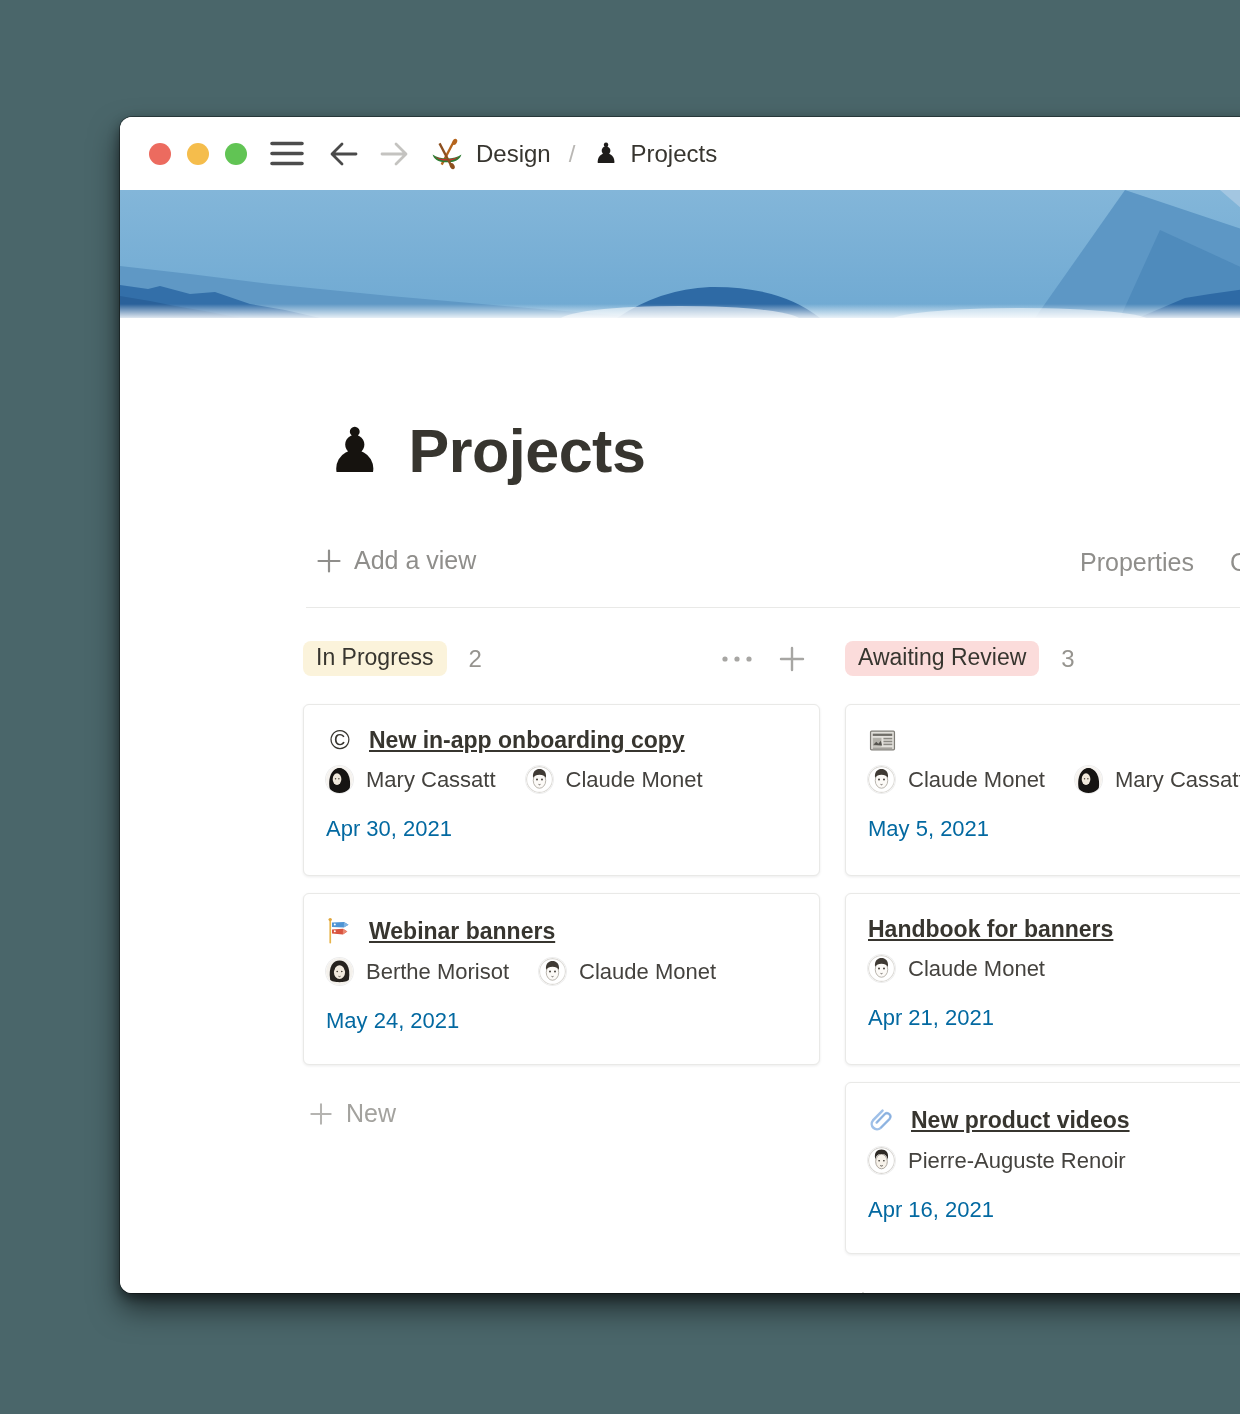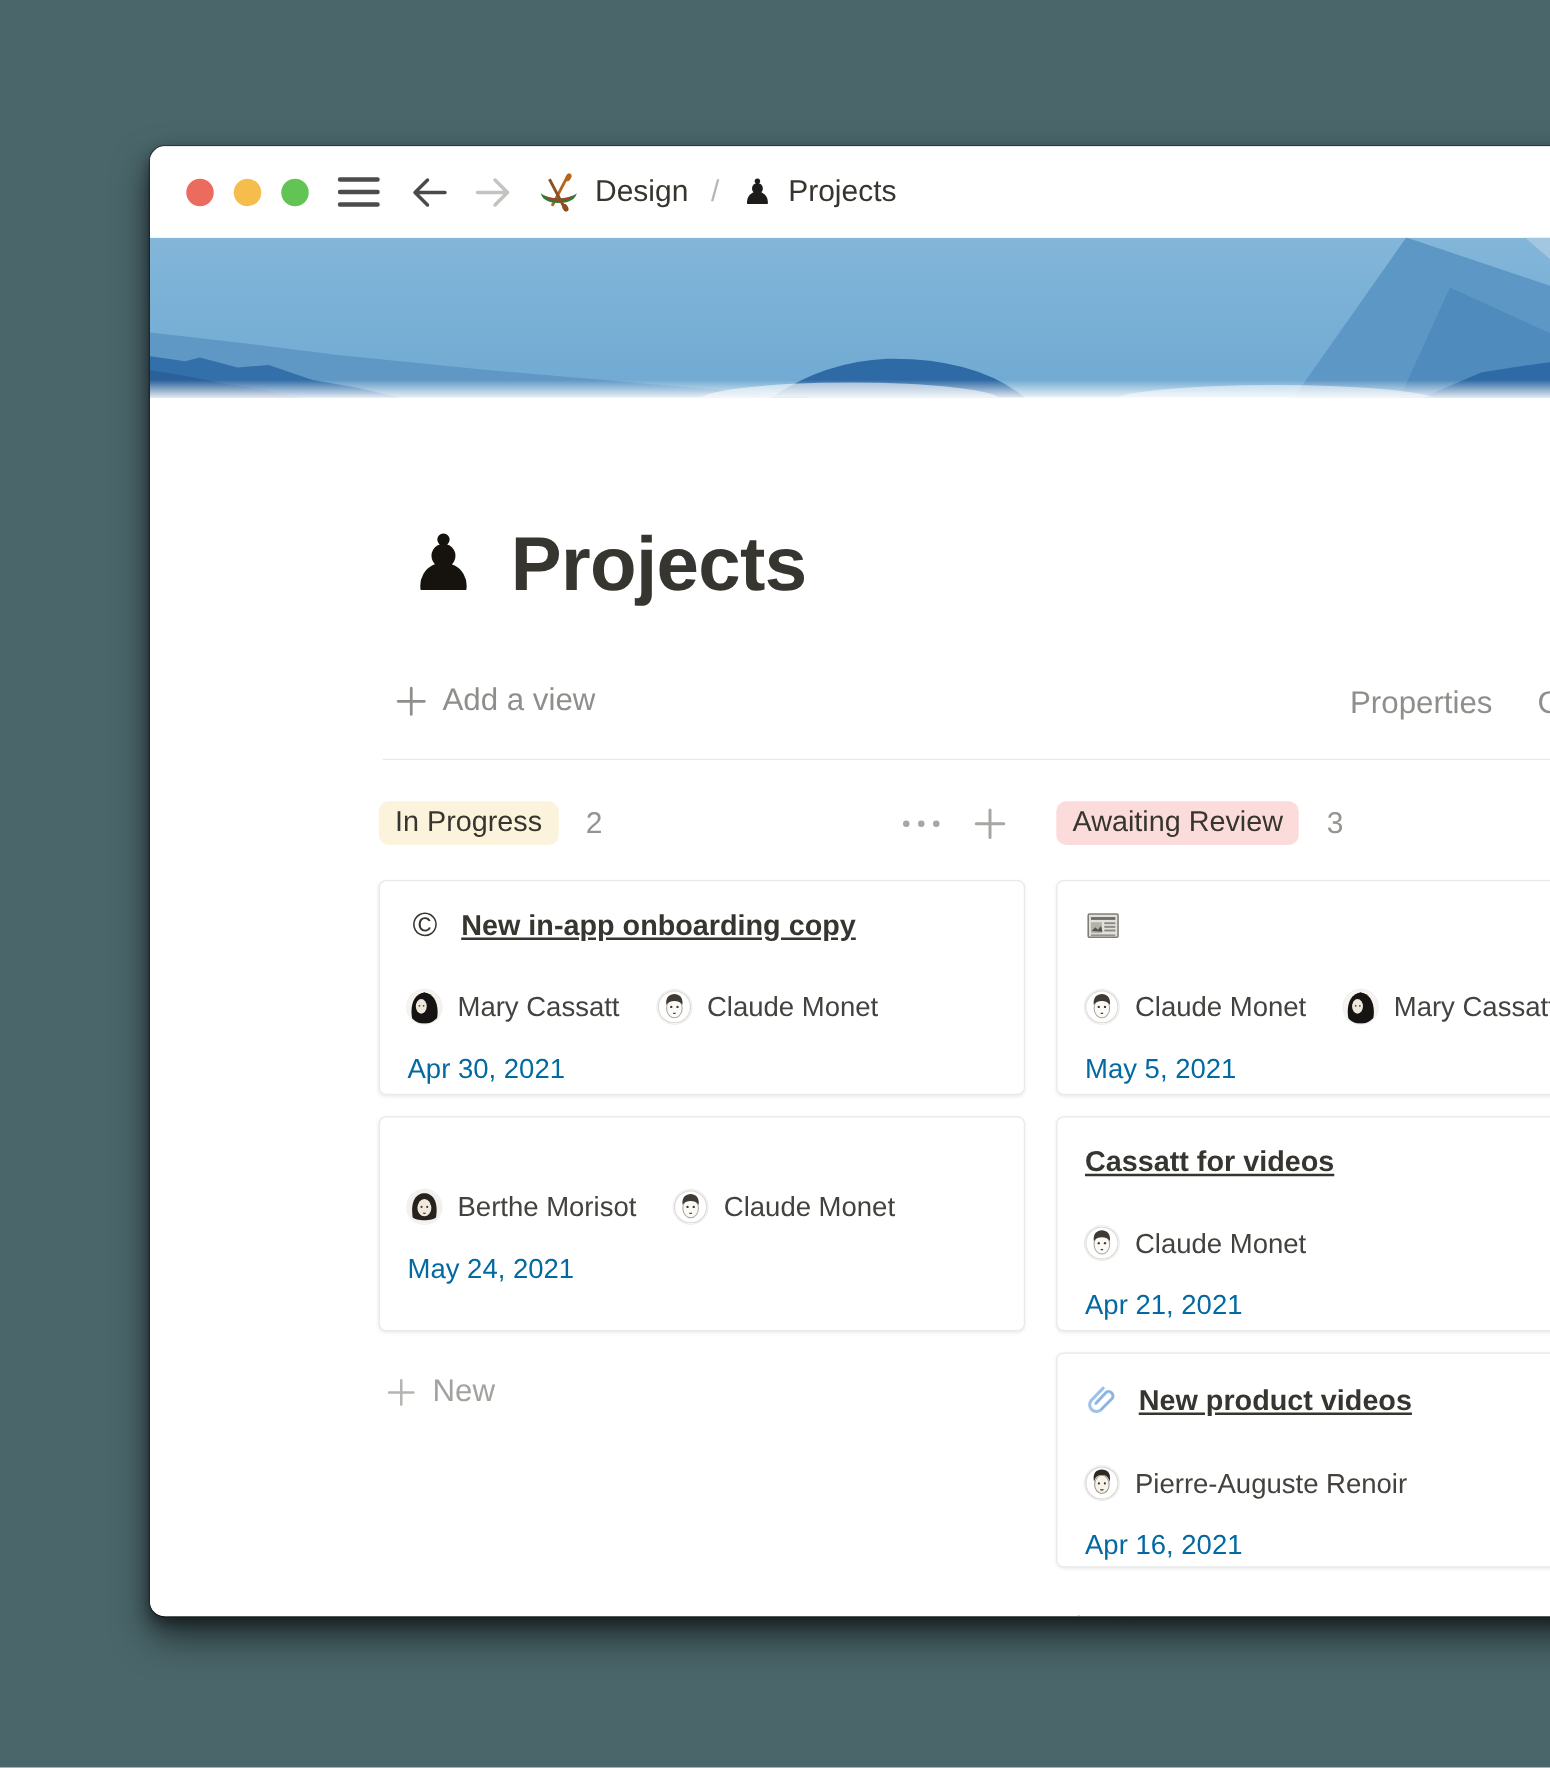--- a/index.html
+++ b/index.html
@@ -54,21 +54,21 @@
   .col-actions{ margin-left:auto; display:flex; align-items:center; gap:24px; }
   .card{
     background:#fff; border:1px solid #e9e9e7; border-radius:6px;
     box-shadow:0 1px 3px rgba(15,15,15,.08);
     padding:20px 22px; height:172px; margin-bottom:17px; cursor:pointer;
   }
   .card-title-row{ display:flex; align-items:center; gap:15px; margin-top:2px; }
   .card-icon{ width:28px; display:inline-flex; justify-content:center; flex:0 0 auto; }
   .card-icon.glyph{ font-size:27px; color:#37352f; line-height:1; }
   .card-title{ font-size:23px; font-weight:600; color:#37352f; white-space:nowrap;text-decoration:underline; }
-  .card-people{ display:flex; align-items:center; gap:30px; margin-top:38px; white-space:nowrap; }
+  .card-people{ display:flex; align-items:center; gap:30px; margin-top:12px; white-space:nowrap; }
   .person{ display:flex; align-items:center; gap:13px; }
   .avatar{ width:27px; height:27px; border-radius:50%; overflow:hidden; flex:0 0 auto; box-shadow:0 0 0 1px rgba(0,0,0,.07); }
   .avatar svg{ display:block; width:100%; height:100%; }
   .person-name{ font-size:22px; color:#44423e; }
   .card-date{ margin-top:23px; font-size:22px; color:#0369a1; }
   .col-footer{ display:flex; align-items:center; gap:13px; margin-top:34px; padding-left:6px; color:#a3a29e; font-size:25px; cursor:pointer; }
 </style>
 </head>
 <body>
 
@@ -209,20 +209,35 @@
                     <path d="M12.1,17.7 Q13,18.4 13.9,17.7" stroke="#3f3a34" stroke-width="0.8" fill="none"></path>
                   </svg>
               </span>
               <span class="person-name">Claude Monet</span>
             </span>
           </div>
           <div class="card-date">Apr 30, 2021</div>
         </div>
 
         <div class="card">
+          <div class="card-title-row">
+            <span class="card-icon">
+              <svg width="28" height="30" viewBox="0 0 28 28">
+                  <circle cx="4.2" cy="2.6" r="1.7" fill="#e0a63c"></circle>
+                  <rect x="3.4" y="3.6" width="1.7" height="23" rx="0.8" fill="#e8b44a"></rect>
+                  <path d="M6,5.6 L18,5 L22.5,7.8 L17.8,10.6 L6,10 Z" fill="#4e94d4"></path>
+                  <path d="M18,5 L22.5,7.8 L17.8,10.6 Z" fill="#7fb3e2"></path>
+                  <circle cx="8.8" cy="7.6" r="1" fill="#fff"></circle>
+                  <path d="M6,12.4 L17,11.8 L21.3,14.6 L16.8,17.4 L6,16.6 Z" fill="#d9543f"></path>
+                  <path d="M17,11.8 L21.3,14.6 L16.8,17.4 Z" fill="#eb8a74"></path>
+                  <circle cx="8.8" cy="14.3" r="1" fill="#fff"></circle>
+                </svg>
+            </span>
+            <span class="card-title">Webinar banners</span>
+          </div>
           <div class="card-people">
             <span class="person">
               <span class="avatar">
                 <svg viewBox="0 0 26 26">
                     <circle cx="13" cy="13" r="13" fill="#f4f1ec"></circle>
                     <path d="M4,21 C2,8 7,2.5 13,2.5 C19,2.5 24,8 22,21 C20,24 6,24 4,21 Z" fill="#26221e"></path>
                     <ellipse cx="13" cy="13.6" rx="5.4" ry="6.6" fill="#f1e9dd"></ellipse>
                     <path d="M13,3 C9,4 7,8 8,12 C9,7.5 11,6.6 13,6.4 C15,6.6 17,7.5 18,12 C19,8 17,4 13,3 Z" fill="#26221e"></path>
                     <circle cx="10.8" cy="13" r="0.8" fill="#3e382f"></circle>
                     <circle cx="15.2" cy="13" r="0.8" fill="#3e382f"></circle>
@@ -305,21 +320,21 @@
                   </svg>
               </span>
               <span class="person-name">Mary Cassatt</span>
             </span>
           </div>
           <div class="card-date">May 5, 2021</div>
         </div>
 
         <div class="card">
           <div class="card-title-row" style="gap:0;">
-            <span class="card-title">Cassatt for videos</span>
+            <span class="card-title">Handbook for banners</span>
           </div>
           <div class="card-people">
             <span class="person">
               <span class="avatar">
                 <svg viewBox="0 0 26 26">
                     <circle cx="13" cy="13" r="13" fill="#ffffff"></circle>
                     <circle cx="13" cy="13" r="12.4" fill="none" stroke="#dddbd7" stroke-width="1"></circle>
                     <ellipse cx="13" cy="14" rx="6" ry="7.4" fill="#fcfaf7" stroke="#a9a49c" stroke-width="0.8"></ellipse>
                     <path d="M6.8,11.5 C6,5.5 9.5,3 13,3 C16.5,3 20,5.5 19.2,11.5 C17.5,7.5 8.5,7.5 6.8,11.5 Z" fill="#3f3a34"></path>
                     <circle cx="10.6" cy="13" r="0.9" fill="#3f3a34"></circle>

